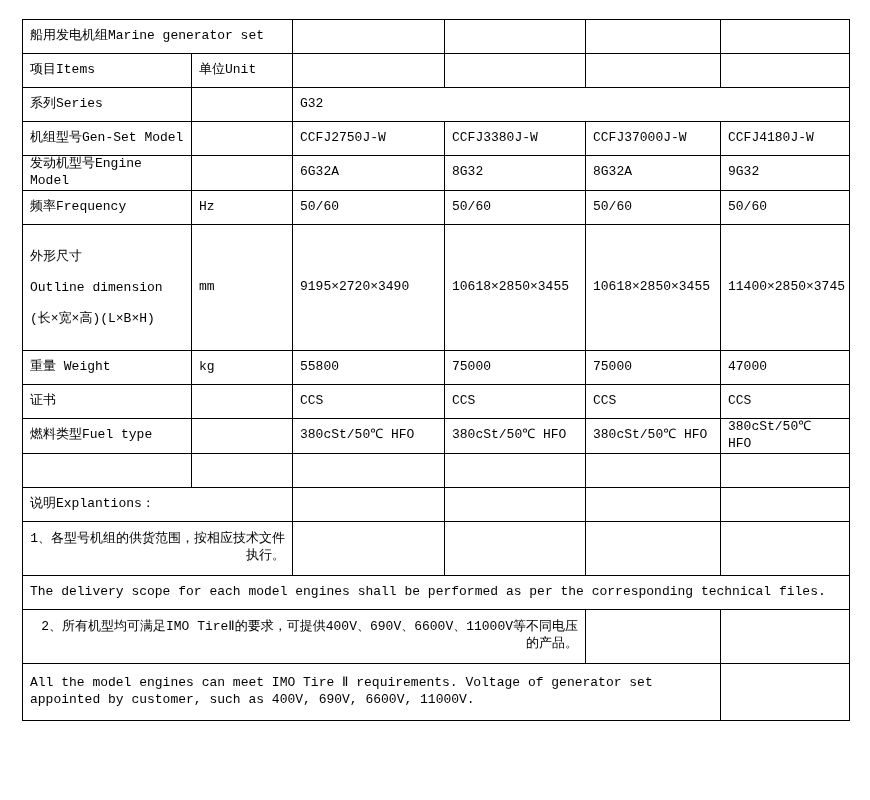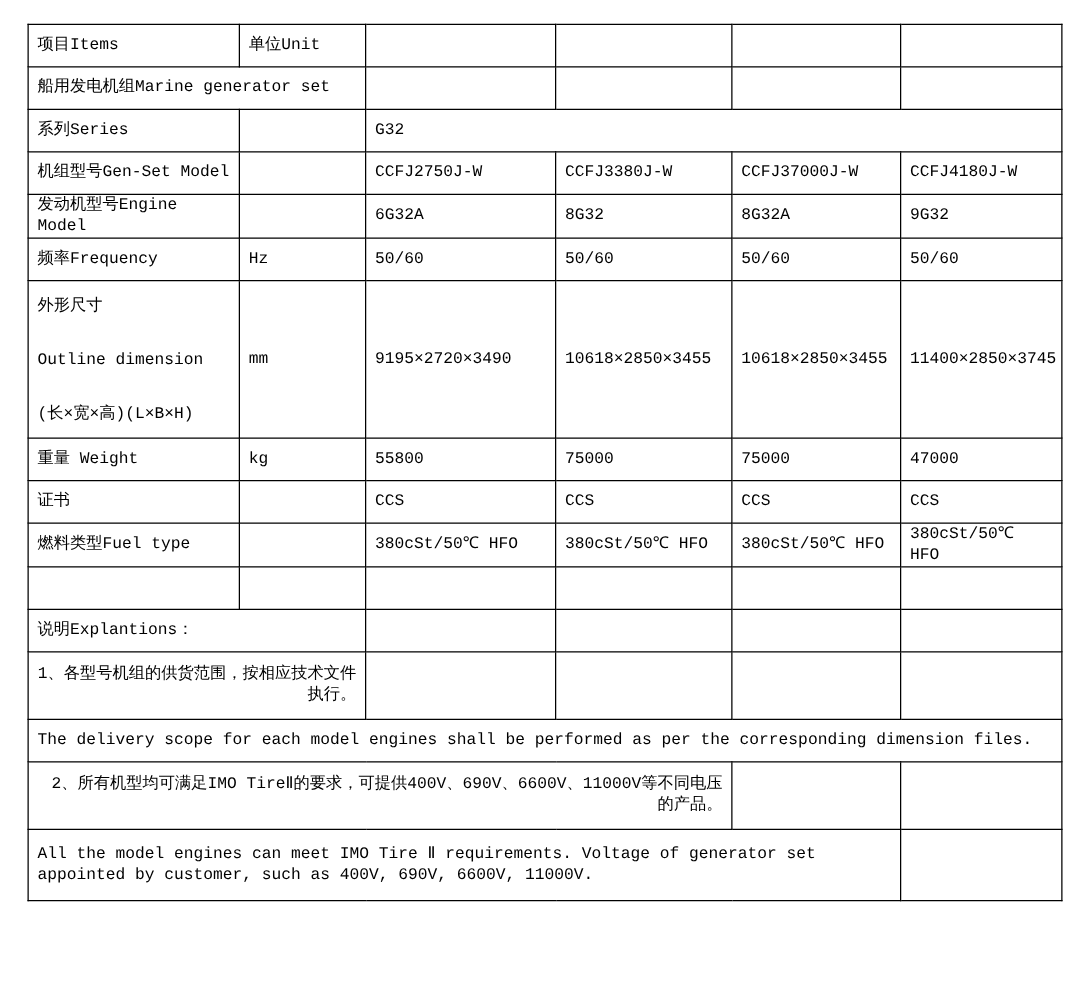--- a/index.html
+++ b/index.html
@@ -28,48 +28,48 @@
     padding: 0 7px;
     vertical-align: middle;
     overflow: hidden;
     line-height: 1.3;
   }
   tr.h34  { height: 34px; }
   tr.h126 { height: 126px; }
   tr.h54  { height: 54px; text-align: right; }
   tr.h57  { height: 57px; margin-top: 32px; }
   td.dim-cell div { line-height: 13px; }
-  td.dim-cell div + div { margin-top: 30px; }
+  td.dim-cell div + div { margin-top: 18px; }
   td.note-cell { line-height: 27px; }
 </style>
 </head>
 <body>
 
 <table class="spec">
   <colgroup>
     <col style="width:169px">
     <col style="width:101px">
     <col style="width:152px">
     <col style="width:141px">
     <col style="width:135px">
     <col style="width:129px">
   </colgroup>
 
   <tbody>
       <tr class="h34">
-    <td>项目Items</td>
-    <td>单位Unit</td>
+    <td colspan="2">船用发电机组Marine generator set</td>
     <td></td>
     <td></td>
     <td></td>
     <td></td>
   </tr>
 
   <tr class="h34">
-    <td colspan="2">船用发电机组Marine generator set</td>
+    <td>项目Items</td>
+    <td>单位Unit</td>
     <td></td>
     <td></td>
     <td></td>
     <td></td>
   </tr>
 
   <tr class="h34">
     <td>系列Series</td>
     <td></td>
     <td colspan="4">G32</td>
@@ -163,21 +163,21 @@
 
   <tr class="h54">
     <td colspan="2" class="note-cell">1、各型号机组的供货范围，按相应技术文件执行。</td>
     <td></td>
     <td></td>
     <td></td>
     <td></td>
   </tr>
 
   <tr class="h34">
-    <td colspan="6">The delivery scope for each model engines shall be performed as per the corresponding dimension files.</td>
+    <td colspan="6">The delivery scope for each model engines shall be performed as per the corresponding technical files.</td>
   </tr>
 
   <tr class="h54">
     <td colspan="4" class="note-cell">2、所有机型均可满足IMO TireⅡ的要求，可提供400V、690V、6600V、11000V等不同电压的产品。</td>
     <td></td>
     <td></td>
   </tr>
 
   <tr class="h57">
     <td colspan="5" class="note-cell">All the model engines can meet IMO Tire Ⅱ requirements. Voltage of generator set appointed by customer, such as 400V, 690V, 6600V, 11000V.</td>

